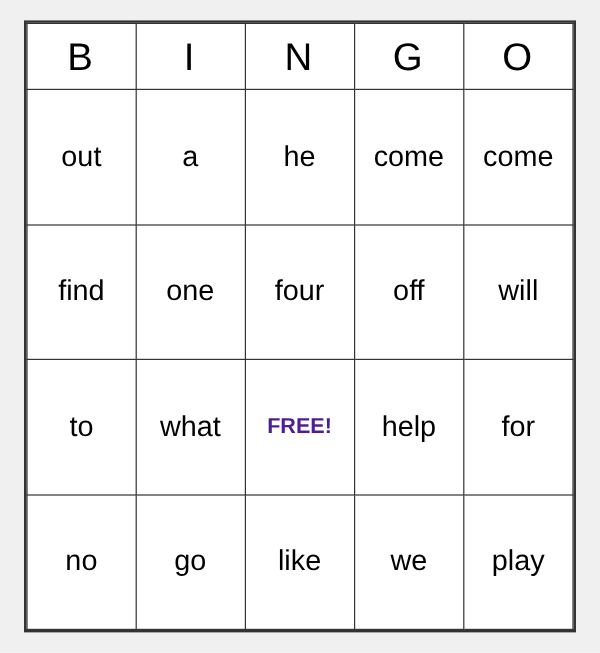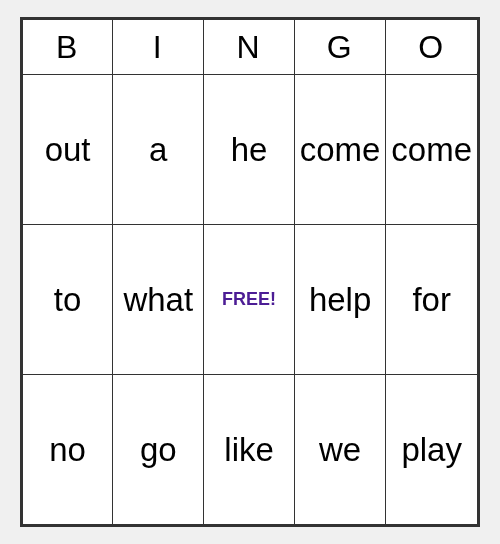--- a/index.html
+++ b/index.html
@@ -41,21 +41,21 @@
     }
 
     .bingo-table thead th {
       font-size: 32px;
       font-weight: normal;
       height: 55px;
       letter-spacing: 2px;
     }
 
     .bingo-table tbody td {
-      font-size: 33px;
+      font-size: 24px;
     }
 
     .free-cell {
       font-size: 18px !important;
       font-weight: bold;
       color: #4c1d95;
     }
   </style>
 </head>
 <body>
@@ -73,20 +73,27 @@
     </thead>
     <tbody id="bingo-body">
     <tr>
           <td>out</td>
           <td>a</td>
           <td>he</td>
           <td>come</td>
           <td>come</td>
         </tr>
         <tr>
+          <td>find</td>
+          <td>one</td>
+          <td>four</td>
+          <td>off</td>
+          <td>will</td>
+        </tr>
+        <tr>
           <td>to</td>
           <td>what</td>
           <td class="free-cell">FREE!</td>
           <td>help</td>
           <td>for</td>
         </tr>
         <tr>
           <td>no</td>
           <td>go</td>
           <td>like</td>

